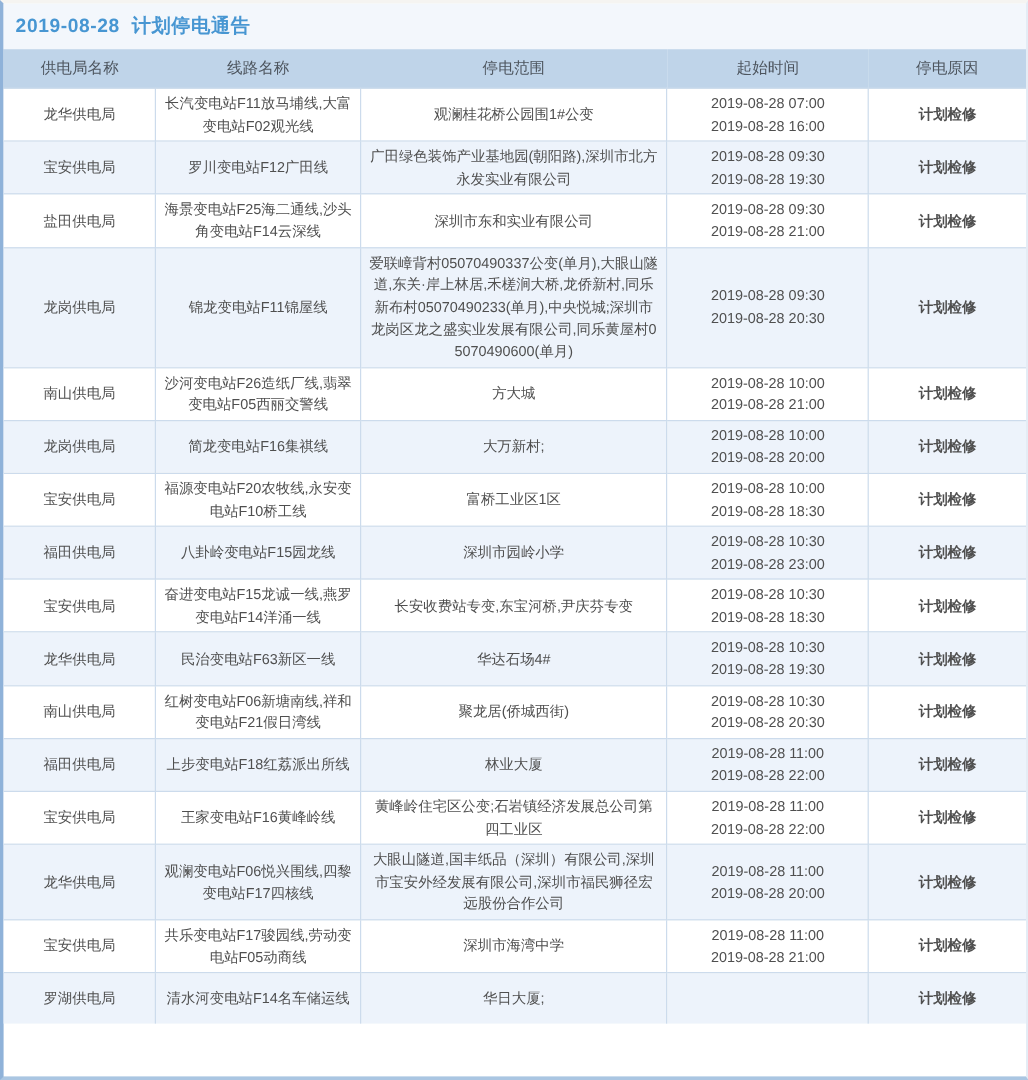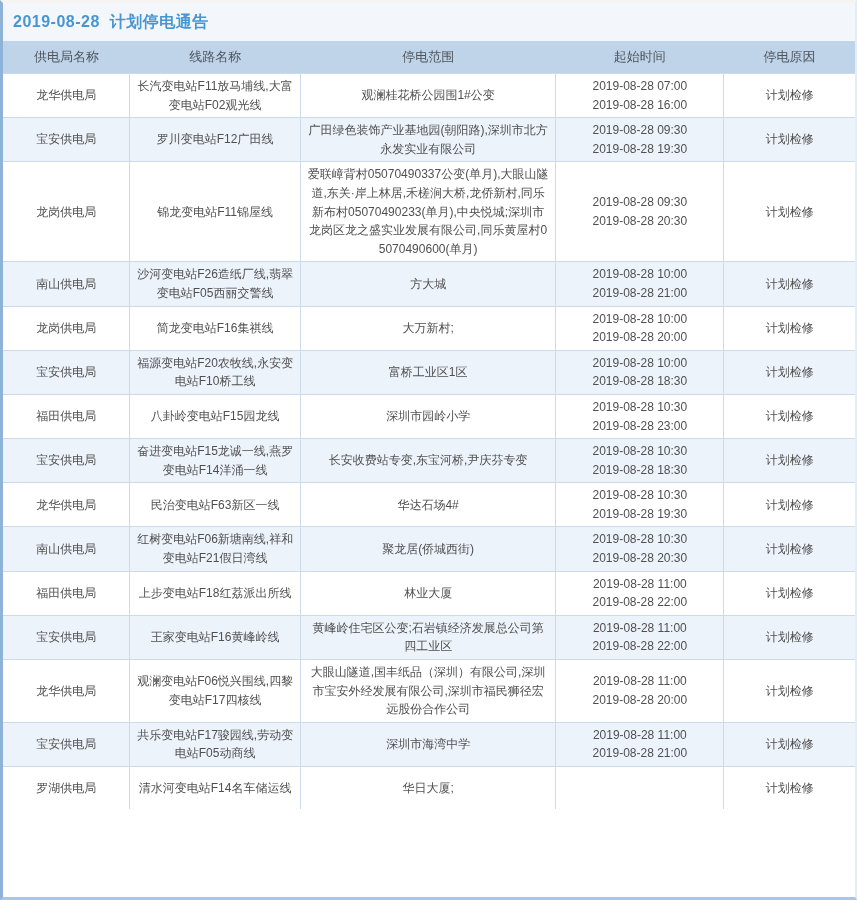--- a/index.html
+++ b/index.html
@@ -44,21 +44,21 @@
     border: 1px solid #ccdbec;
     font-size: 12px;
     line-height: 1.55;
     text-align: center;
     vertical-align: middle;
     padding: 3px 6px;
     color: #4f4f4f;
     word-break: break-all;
   }
   tbody td:first-child { border-left: none; margin-left: 13px; }
-  tbody td:last-child { border-right: none; }
+  tbody td:last-child { border-right: none; font-weight: bold; }
   tbody tr:last-child td { border-bottom: none; }
   tbody tr { background: #ffffff; min-height: 42px; }
   tbody tr:nth-child(even) { background: #edf3fb; }
   tbody tr td { height: 36px; }
   .time-line { white-space: nowrap; }
 </style>
 </head>
 <body>
 
 <div class="page">
@@ -98,20 +98,30 @@
     <td>宝安供电局</td>
     <td>罗川变电站F12广田线</td>
     <td>广田绿色装饰产业基地园(朝阳路),深圳市北方永发实业有限公司</td>
     <td>
       <div class="time-line">2019-08-28 09:30</div>
       <div class="time-line">2019-08-28 19:30</div>
     </td>
     <td>计划检修</td>
   </tr>
 
+  <tr>
+    <td>盐田供电局</td>
+    <td>海景变电站F25海二通线,沙头角变电站F14云深线</td>
+    <td>深圳市东和实业有限公司</td>
+    <td>
+      <div class="time-line">2019-08-28 09:30</div>
+      <div class="time-line">2019-08-28 21:00</div>
+    </td>
+    <td>计划检修</td>
+  </tr>
 
   <tr>
     <td>龙岗供电局</td>
     <td>锦龙变电站F11锦屋线</td>
     <td>爱联嶂背村05070490337公变(单月),大眼山隧道,东关·岸上林居,禾槎涧大桥,龙侨新村,同乐新布村05070490233(单月),中央悦城;深圳市龙岗区龙之盛实业发展有限公司,同乐黄屋村05070490600(单月)</td>
     <td>
       <div class="time-line">2019-08-28 09:30</div>
       <div class="time-line">2019-08-28 20:30</div>
     </td>
     <td>计划检修</td>

